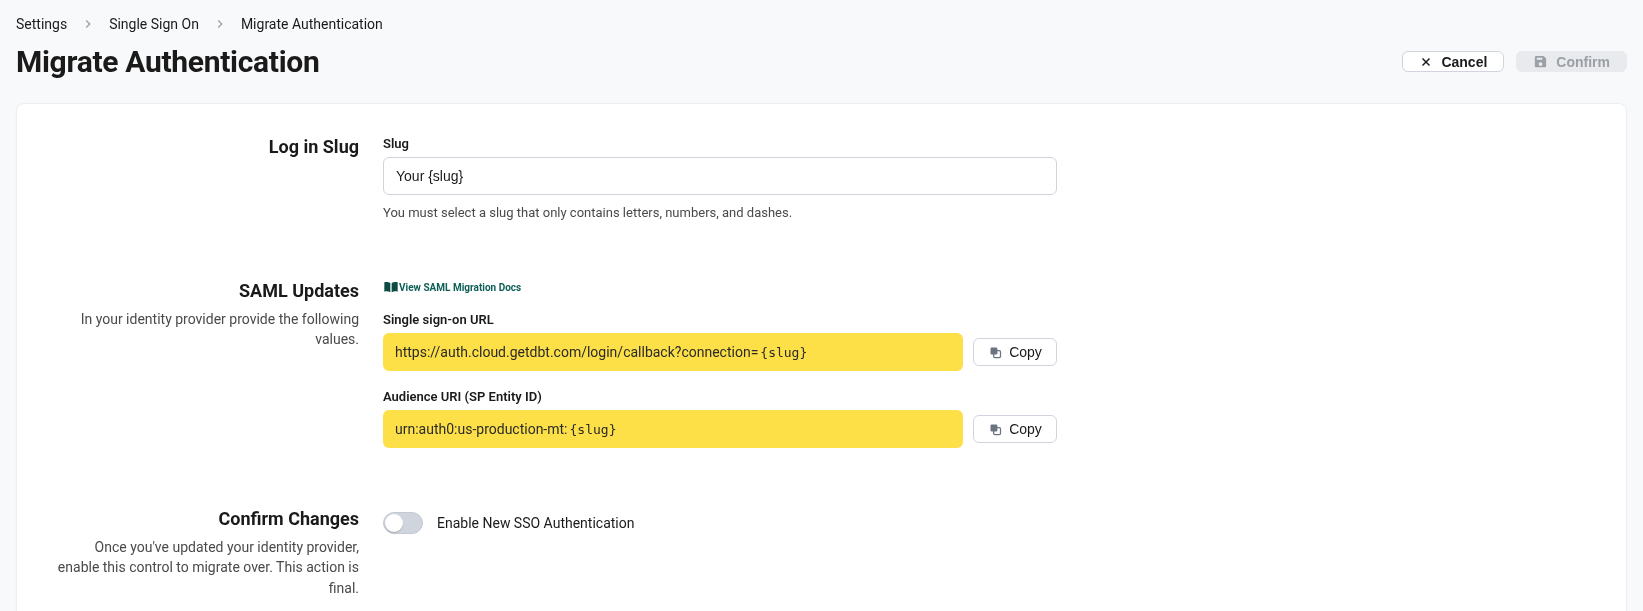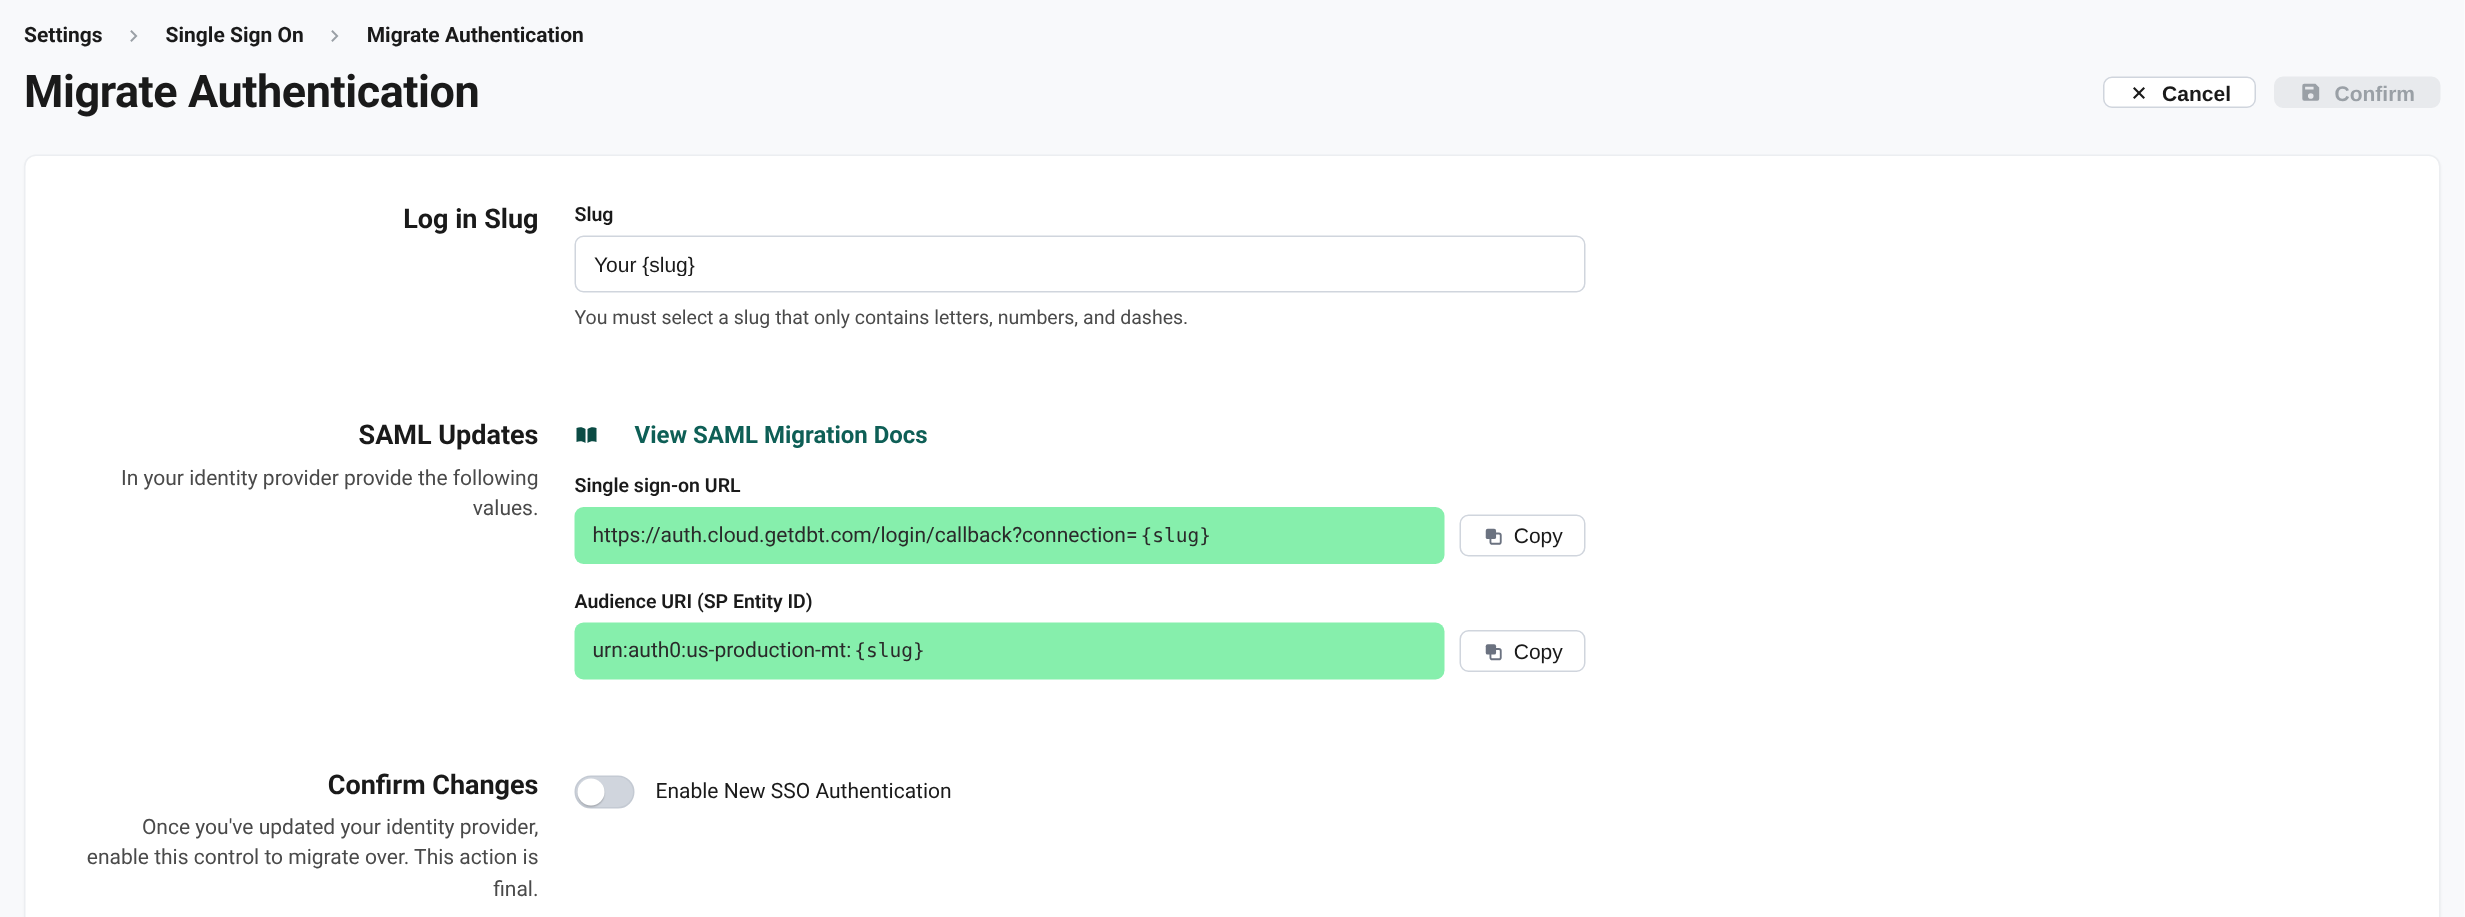--- a/index.html
+++ b/index.html
@@ -8,21 +8,21 @@
     background: #f8f9fb;
     color: #1a1a1a;
     font-size: 14px;
   }
   .page { padding: 16px 16px 32px 16px; }
   .breadcrumb {
     display: flex;
     align-items: center;
     gap: 14px;
     font-size: 14px;
-    font-weight: 700;
+    font-weight: 400;
     color: #1a1a1a;
     margin-bottom: 12px;
   }
   .breadcrumb .crumb { color: #1a1a1a; cursor: pointer; }
   .breadcrumb .crumb.current { cursor: default; }
   .breadcrumb .chev { color: #9aa0a6; display: inline-flex; }
   .header {
     display: flex;
     align-items: center;
     justify-content: space-between;
@@ -108,37 +108,37 @@
     background: #fff;
   }
   .help-text {
     font-size: 13px;
     color: #4a4a4a;
     margin-top: 10px;
   }
   .docs-link {
     display: inline-flex;
     align-items: center;
-    gap: 24px;
+    gap: 0;
     color: #0e5f56;
     font-weight: 700;
-    font-size: 16px;
+    font-size: 10px;
     cursor: pointer;
     margin-bottom: 18px;
   }
   .docs-link .icon { color: #0b4b44; }
   .readonly-row {
     display: flex;
     align-items: center;
     gap: 10px;
     margin-bottom: 18px;
   }
   .readonly-box {
     flex: 1;
-    background: #86efac;
+    background: #fde047;
     border-radius: 6px;
     height: 38px;
     display: flex;
     align-items: center;
     padding: 0 12px;
     font-size: 14px;
     color: #2a2a2a;
     overflow: hidden;
     white-space: nowrap;
   }

